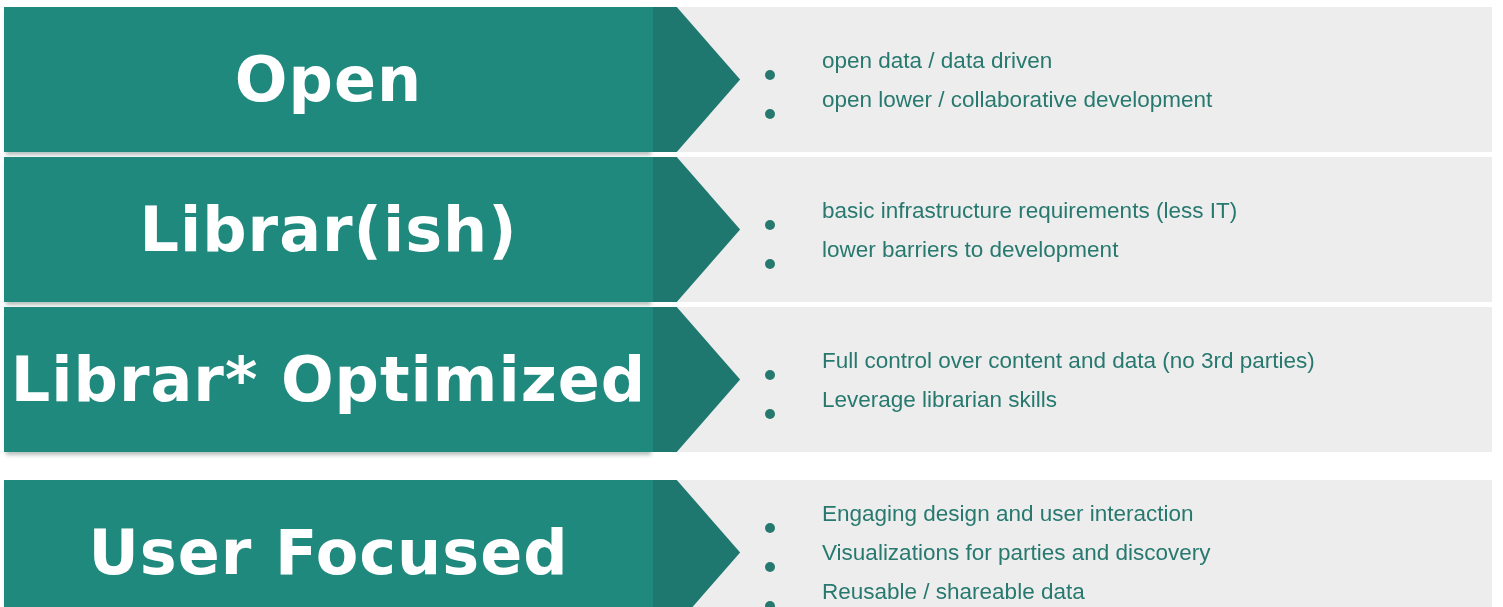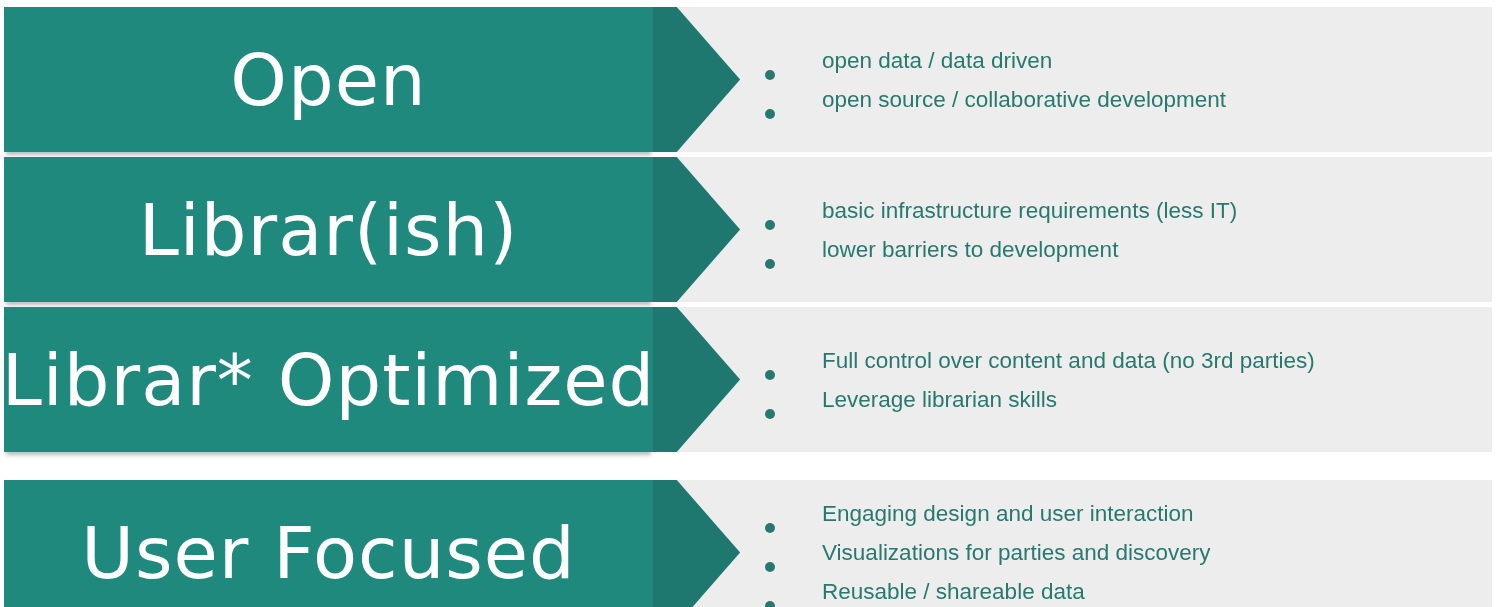--- a/index.html
+++ b/index.html
@@ -45,41 +45,41 @@
   }
   .tip {
     position:absolute; left:653px; top:0;
     width:88px; height:100%;
     background:var(--banner-tip, #1e7870);
     clip-path:polygon(0 0, 27% 0, 99% 50%, 27% 100%, 0 100%);
   }
   .band-label {
     color:var(--label-text, #ffffff);
     font-family:"DejaVu Sans","Liberation Sans",sans-serif;
-    font-weight:400;
-    font-size:72px;
+    font-weight:700;
+    font-size:62px;
     letter-spacing:1px;
     white-space:nowrap;
   }
 </style>
 </head>
 <body>
 
 <div class="stage">
 
   <div class="row r1">
     <div class="panel">
       <ul class="bullets">
         <li>
           <span class="dot"></span>
           <span>open data / data driven</span>
         </li>
         <li>
           <span class="dot"></span>
-          <span>open source / collaborative development</span>
+          <span>open lower / collaborative development</span>
         </li>
       </ul>
     </div>
     <div class="band">
       <div class="band-label">Open</div>
     </div>
     <div class="tip"></div>
   </div>
 
   <div class="row r2">

